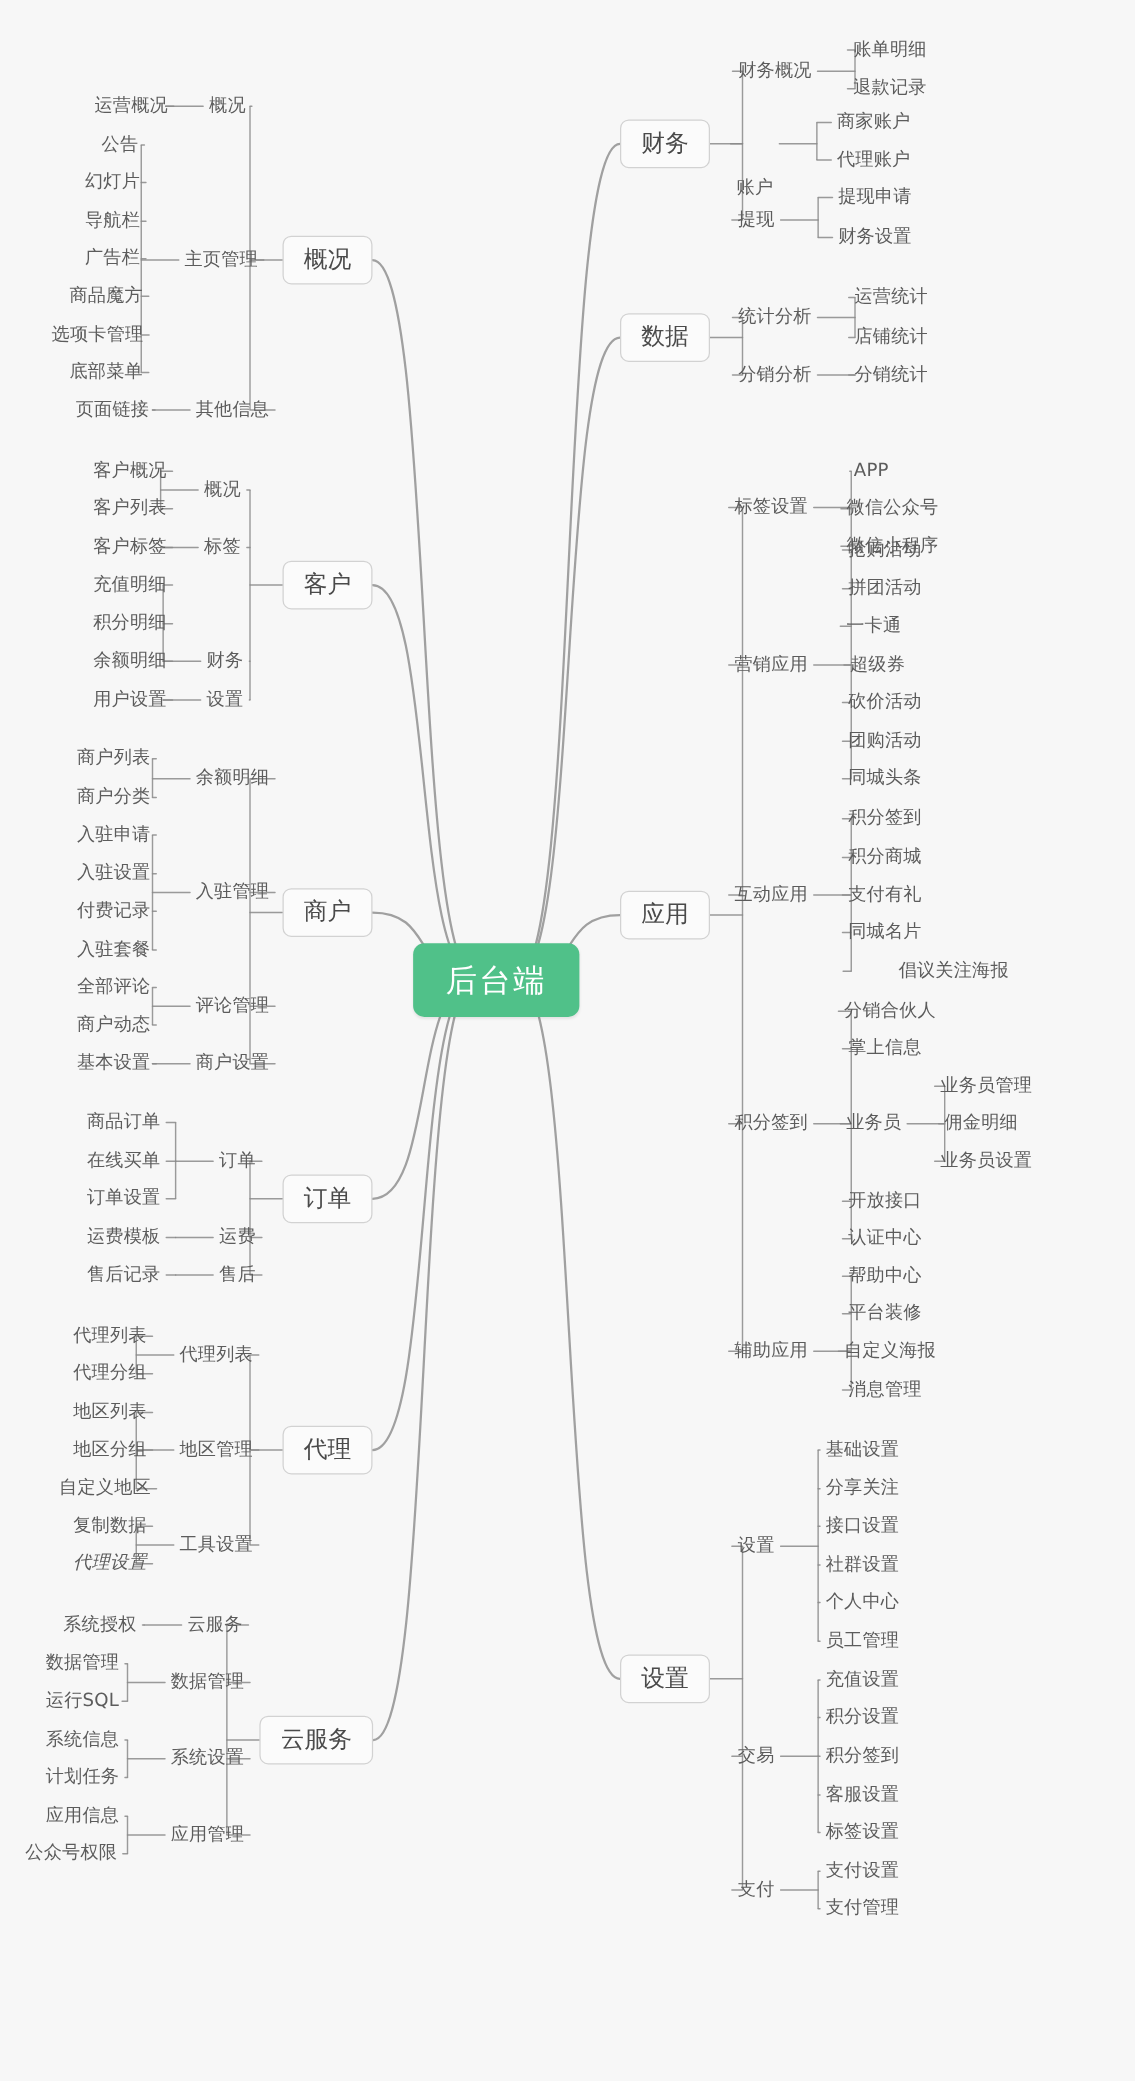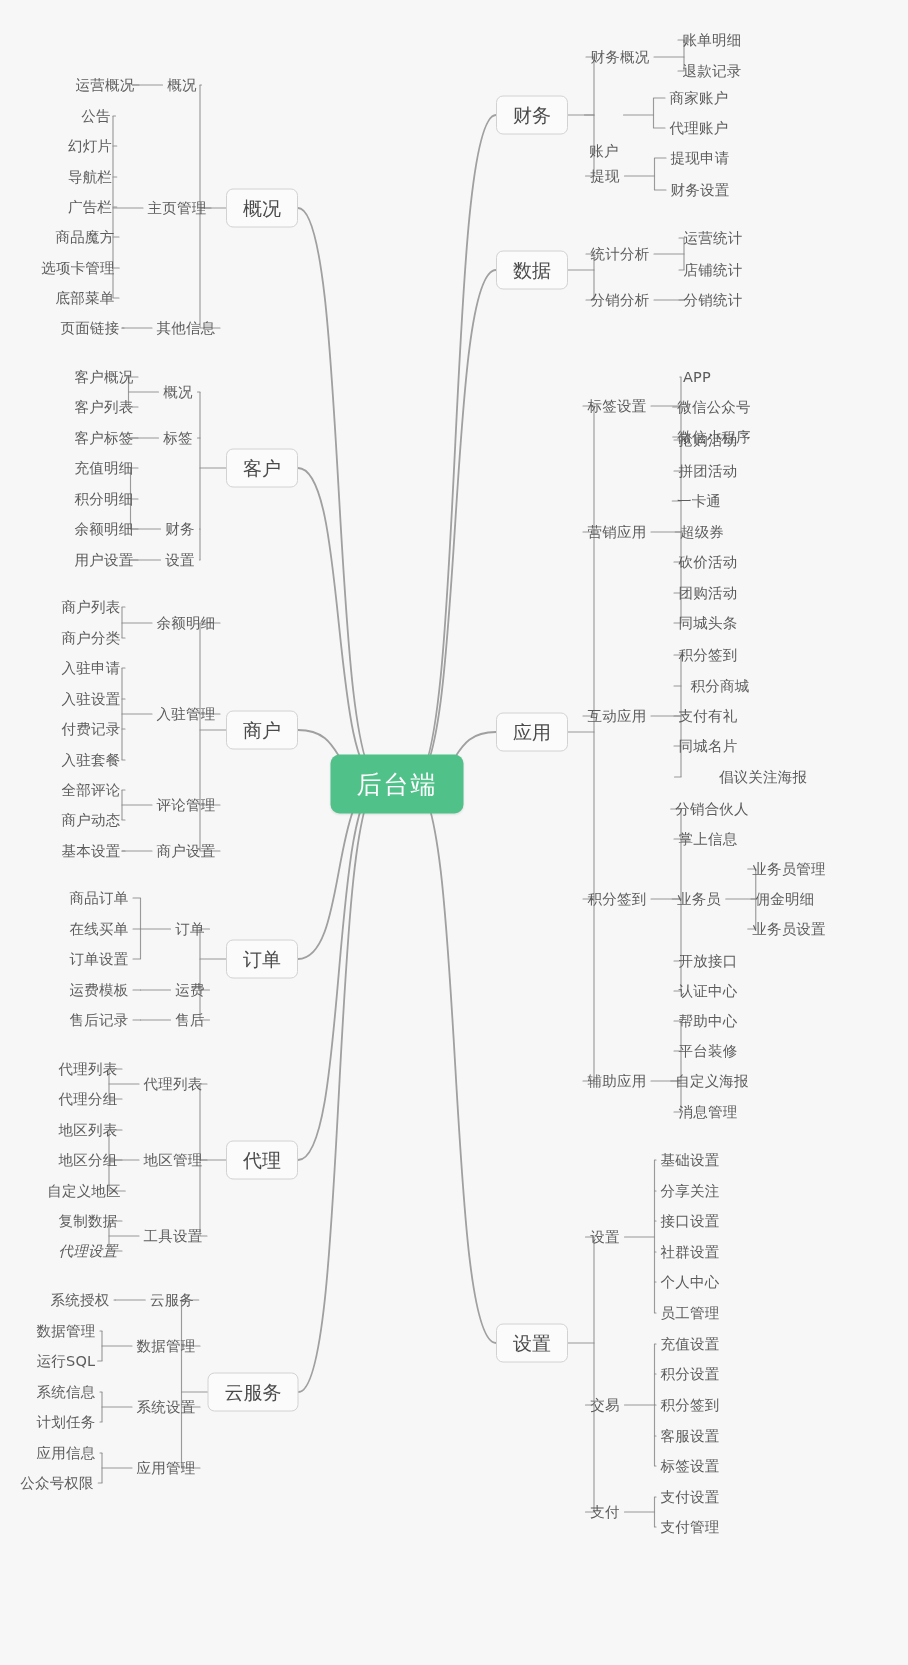--- a/index.html
+++ b/index.html
@@ -378,21 +378,21 @@
       <div class="node leaf" style="left: 714px; top: 407px;">微信公众号</div>
       <div class="node leaf" style="left: 714px; top: 437px;">微信小程序</div>
       <div class="node leaf" style="left: 708px; top: 440px;">抢购活动</div>
       <div class="node leaf" style="left: 708px; top: 471px;">拼团活动</div>
       <div class="node leaf" style="left: 699px; top: 501px;">一卡通</div>
       <div class="node leaf" style="left: 702px; top: 532px;">超级券</div>
       <div class="node leaf" style="left: 708px; top: 562px;">砍价活动</div>
       <div class="node leaf" style="left: 708px; top: 593px;">团购活动</div>
       <div class="node leaf" style="left: 708px; top: 623px;">同城头条</div>
       <div class="node leaf" style="left: 708px; top: 655px;">积分签到</div>
-      <div class="node leaf" style="left: 708px; top: 686px; margin-left: 12px;">积分商城</div>
+      <div class="node leaf" style="left: 708px; top: 686px;">积分商城</div>
       <div class="node leaf" style="left: 708px; top: 716px;">支付有礼</div>
       <div class="node leaf" style="left: 708px; top: 746px;">同城名片</div>
       <div class="node leaf" style="left: 763px; top: 777px;">倡议关注海报</div>
       <div class="node leaf" style="left: 712px; top: 809px;">分销合伙人</div>
       <div class="node leaf" style="left: 708px; top: 839px;">掌上信息</div>
       <div class="node leaf" style="left: 699px; top: 899px;">业务员</div>
       <div class="node leaf" style="left: 708px; top: 961px;">开放接口</div>
       <div class="node leaf" style="left: 708px; top: 991px;">认证中心</div>
       <div class="node leaf" style="left: 789px; top: 869px;">业务员管理</div>
       <div class="node leaf" style="left: 785px; top: 899px;">佣金明细</div>

